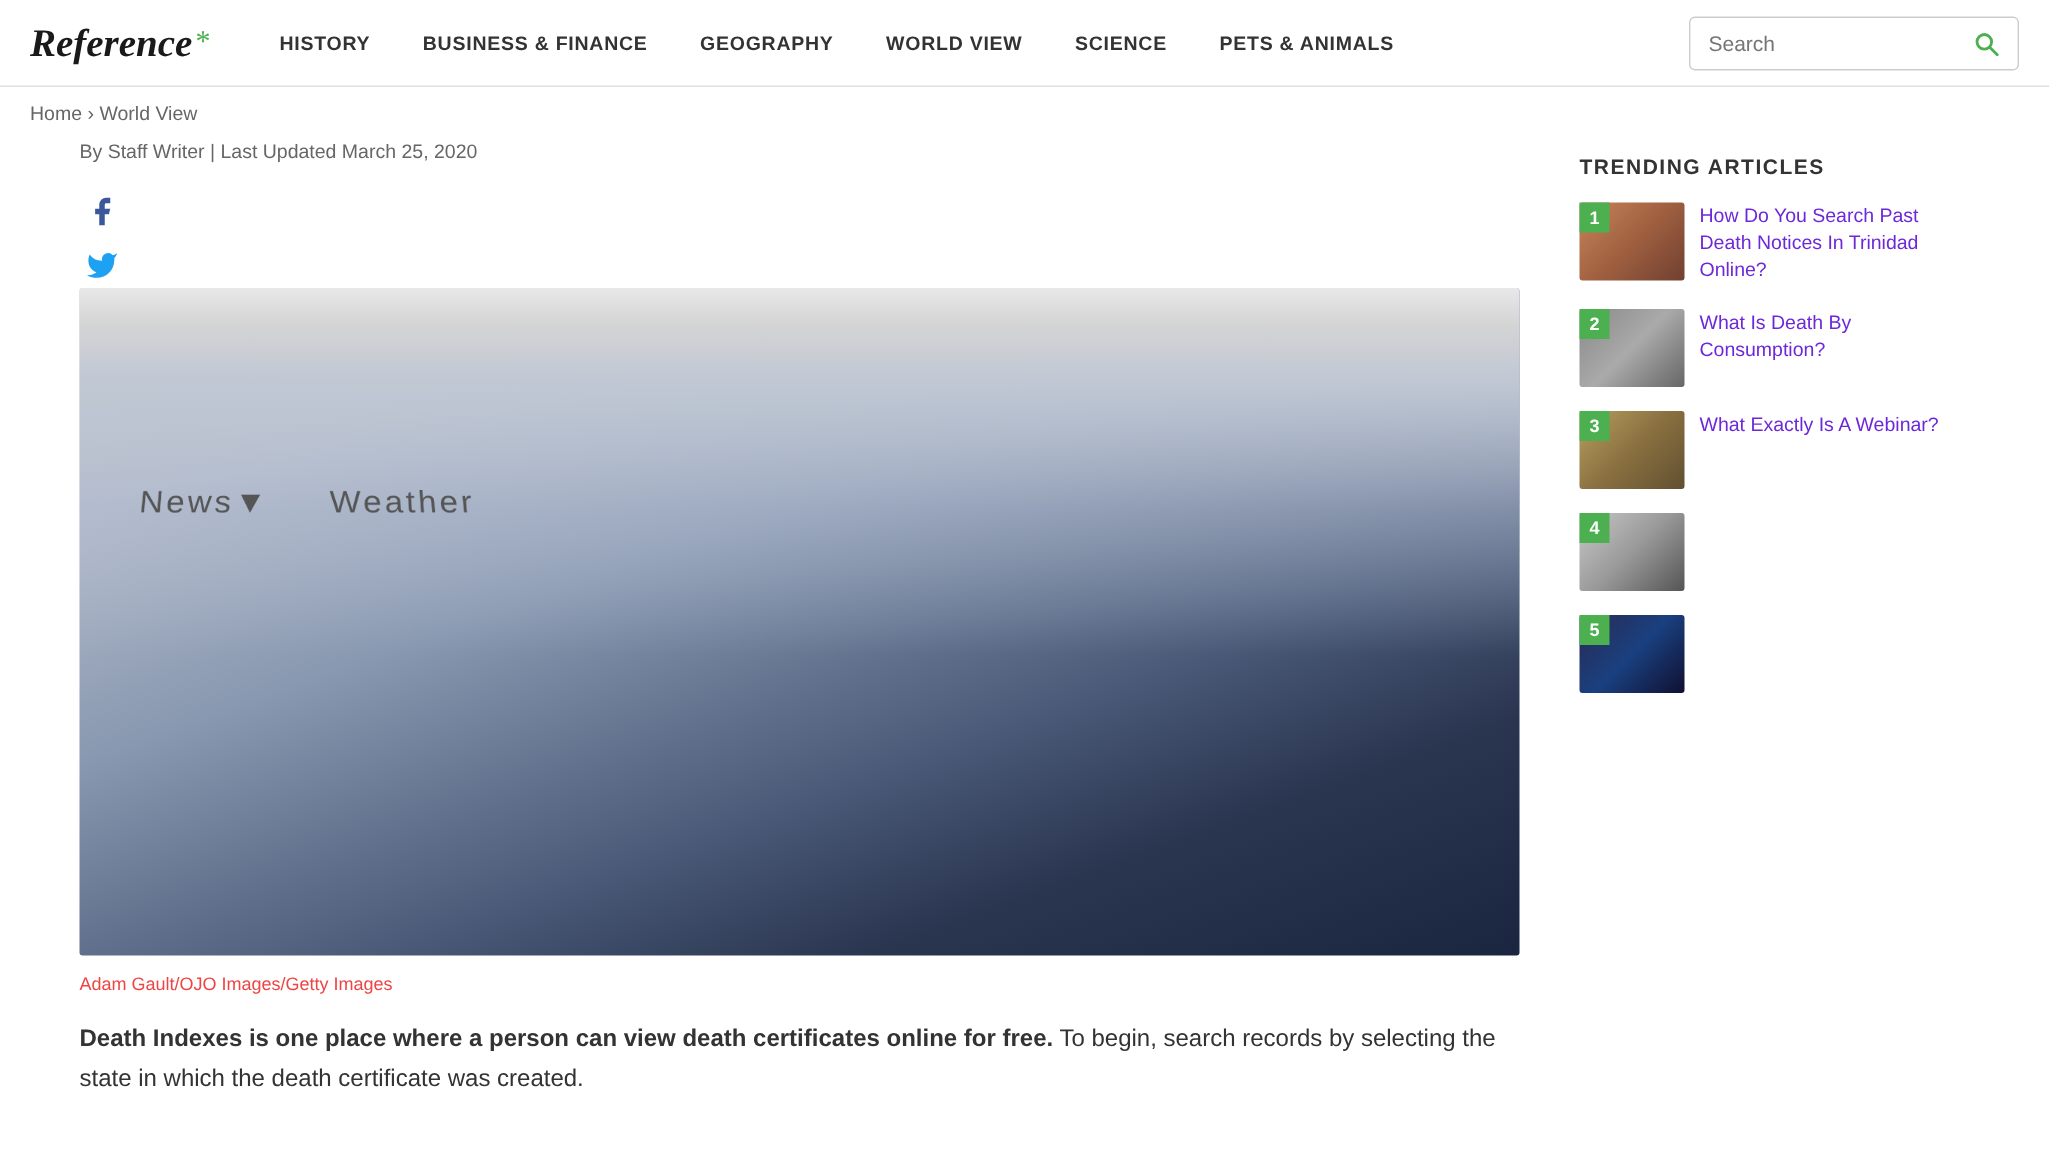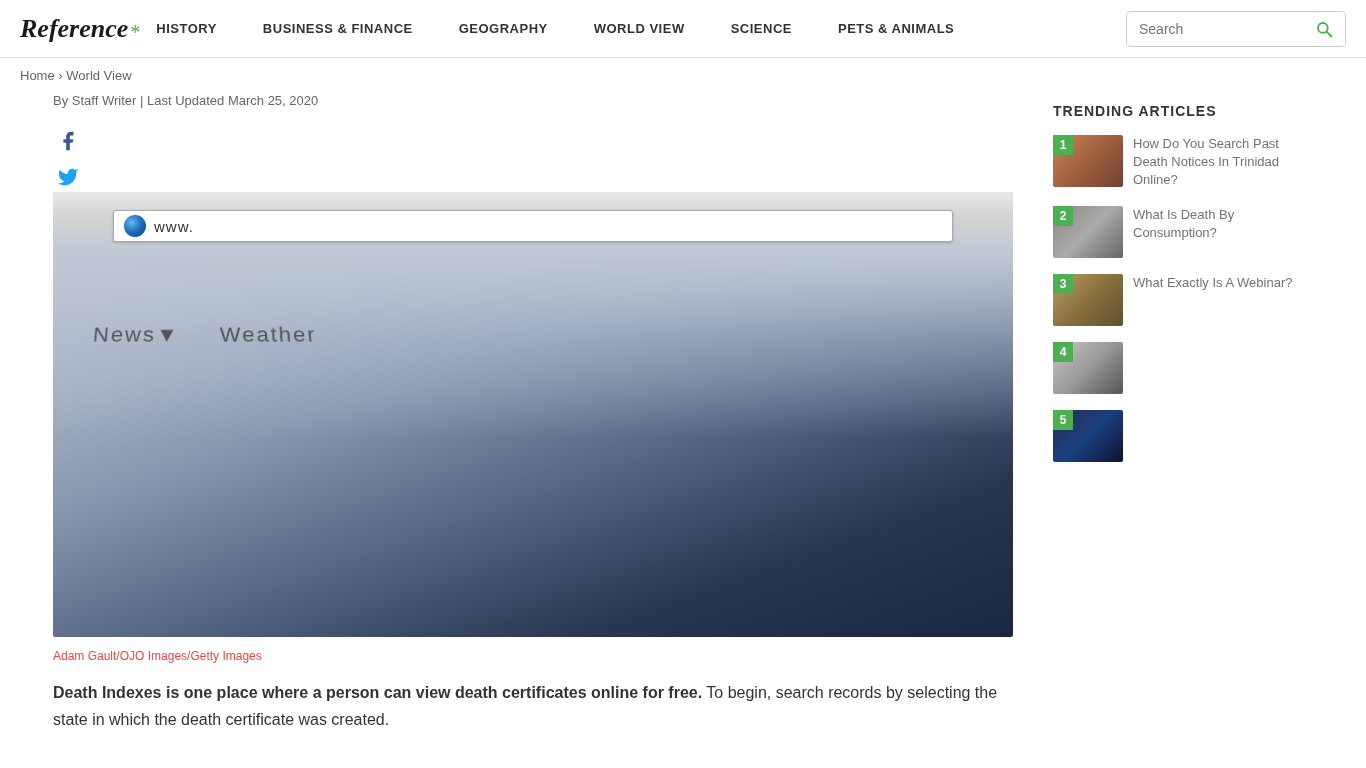--- a/index.html
+++ b/index.html
@@ -9,39 +9,40 @@
     header {
       display: flex;
       align-items: center;
       padding: 0 20px;
       height: 58px;
       border-bottom: 1px solid #e0e0e0;
       background: #fff;
     }
     .logo {
       display: flex;
-      align-items: flex-end;
+      align-items: center;
+      margin-right: 30px;
       text-decoration: none;
     }
     .logo-text {
       font-family: Georgia, serif;
       font-size: 26px;
       font-style: italic;
       color: #1a1a1a;
       font-weight: bold;
     }
     .logo-asterisk {
       color: #4caf50;
       font-size: 20px;
       margin-left: 2px;
     }
     nav {
       display: flex;
       align-items: center;
-      gap: 14px;
+      gap: 3px;
       flex: 1;
     }
     .nav-item {
       font-family: Arial, sans-serif;
       font-size: 13px;
       font-weight: 600;
       color: #333;
       text-transform: uppercase;
       letter-spacing: 0.5px;
       padding: 0 16px;
@@ -288,21 +289,21 @@
       font-family: Arial, sans-serif;
       font-size: 12px;
       font-weight: bold;
       display: flex;
       align-items: center;
       justify-content: center;
     }
     .trending-text {
       font-family: Arial, sans-serif;
       font-size: 13px;
-      color: #737373;
+      color: #6d28d9;
       line-height: 1.4;
     }
 
     
     .thumb-1 { background: linear-gradient(135deg, #c8855a, #a06040, #704030); }
     .thumb-2 { background: linear-gradient(135deg, #888, #aaa, #666); }
     .thumb-3 { background: linear-gradient(135deg, #b8a060, #8a7040, #605030); }
     .thumb-4 { background: linear-gradient(135deg, #c8c8c8, #999, #555); }
     .thumb-5 { background: linear-gradient(135deg, #2a2a50, #1a4080, #101030); }
   </style>
@@ -359,24 +360,20 @@
       <div class="social-icon tw-icon">
         <svg width="22" height="22" viewBox="0 0 24 24" fill="#1da1f2">
           <path d="M23 3a10.9 10.9 0 01-3.14 1.53 4.48 4.48 0 00-7.86 3v1A10.66 10.66 0 013 4s-4 9 5 13a11.64 11.64 0 01-7 2c9 5 20 0 20-11.5a4.5 4.5 0 00-.08-.83A7.72 7.72 0 0023 3z"></path>
         </svg>
       </div>
     </div>
 
     <div class="hero-image-container">
       <div class="hero-image">
         <div class="hero-overlay">
-          <div class="browser-bar">
-            <div class="globe-icon"></div>
-            <span class="url-text">www.</span>
-          </div>
           <div class="browser-tabs">
             <span class="browser-tab">News▼</span>
             <span class="browser-tab">Weather</span>
           </div>
         </div>
       </div>
       <div class="image-caption">Adam Gault/OJO Images/Getty Images</div>
     </div>
 
     <div class="article-body">

